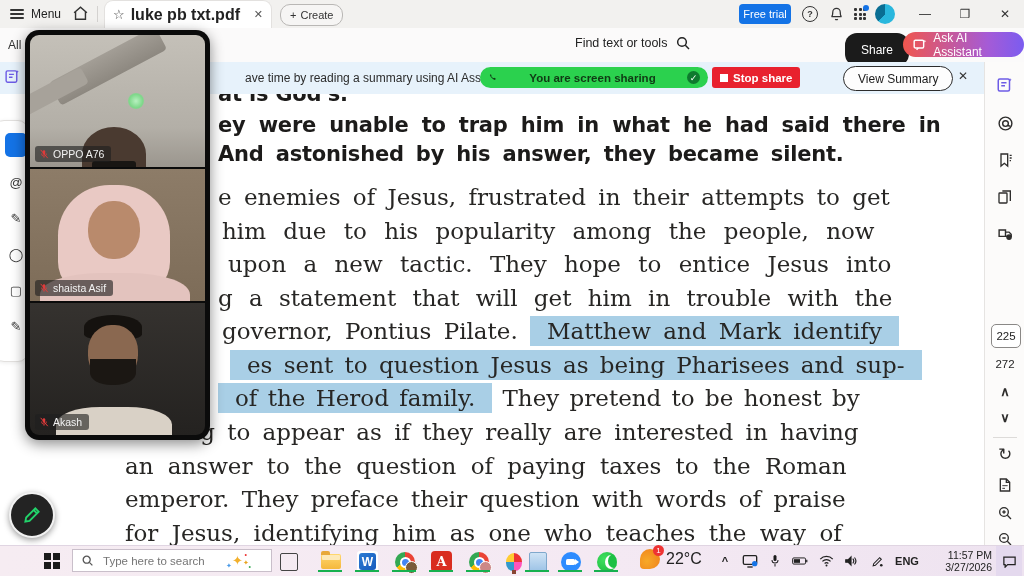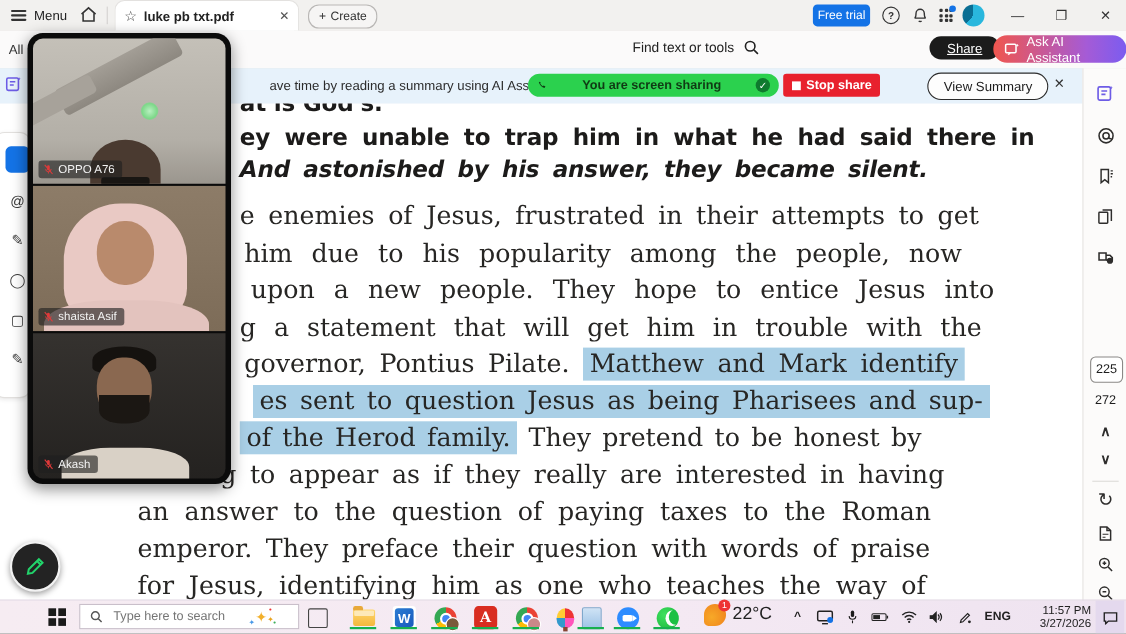--- a/index.html
+++ b/index.html
@@ -9,57 +9,57 @@
 
   
   .titlebar{position:absolute;left:0;top:0;width:1024px;height:28px;background:#f2f1ef;border-bottom:1px solid #e3e1df;}
   .menu-btn{position:absolute;left:10px;top:0;height:28px;display:flex;align-items:center;gap:7px;font-size:12px;color:#222;cursor:pointer;}
   .hamburger{display:inline-block;width:14px;}
   .hamburger span{display:block;height:2px;background:#333;margin:2px 0;border-radius:1px;}
   .home-btn{position:absolute;left:72px;top:5px;width:20px;height:18px;color:#333;}
   .tb-sep{position:absolute;left:97px;top:6px;width:1px;height:16px;background:#d4d2d0;}
   .doc-tab{position:absolute;left:104px;top:0;width:168px;height:28px;background:#fff;border-radius:9px 9px 0 0;display:flex;align-items:center;padding:0 8px;box-sizing:border-box;border:1px solid #e3e1df;border-bottom:none;}
   .doc-tab .star{font-size:13px;color:#444;margin-right:6px;}
-  .doc-tab .tab-title{font-size:12px;color:#222;font-weight:bold;flex:1;white-space:nowrap;overflow:hidden;}
+  .doc-tab .tab-title{font-size:16px;color:#222;font-weight:bold;flex:1;white-space:nowrap;overflow:hidden;}
   .doc-tab .tab-close{font-size:11px;color:#555;cursor:pointer;}
   .create-btn{position:absolute;left:280px;top:4px;height:20px;padding:0 9px;border:1px solid #b9b7b5;border-radius:10px;display:flex;align-items:center;gap:4px;font-size:11px;color:#333;background:#f6f5f4;cursor:pointer;}
   .free-trial{position:absolute;left:739px;top:4px;width:52px;height:20px;background:#1473e6;color:#fff;font-size:11px;border-radius:4px;display:flex;align-items:center;justify-content:center;cursor:pointer;}
   .tb-icon{position:absolute;top:4px;width:20px;height:20px;display:flex;align-items:center;justify-content:center;color:#333;cursor:pointer;}
   .help-circle{width:14px;height:14px;border:1.4px solid #333;border-radius:50%;font-size:9px;display:flex;align-items:center;justify-content:center;font-weight:bold;}
   .dot-grid{display:grid;grid-template-columns:repeat(3,3px);grid-gap:1.5px;position:relative;}
   .dot-grid i{width:3px;height:3px;background:#333;border-radius:1px;}
   .dot-grid .bluedot{position:absolute;right:-3px;top:-3px;width:6px;height:6px;background:#1473e6;border-radius:50%;}
   .avatar{position:absolute;left:875px;top:4px;width:20px;height:20px;border-radius:50%;background:conic-gradient(#29b7dd 0 62%,#0a6e93 62% 100%);cursor:pointer;}
   .win-ctl{position:absolute;top:0;width:30px;height:28px;display:flex;align-items:center;justify-content:center;font-size:12px;color:#333;cursor:pointer;}
 
   
   .toolbar{position:absolute;left:0;top:28px;width:1024px;height:34px;background:#fbfafa;border-bottom:1px solid #e6e4e2;}
   .all-label{position:absolute;left:8px;top:10px;font-size:12px;color:#333;}
   .find-box{position:absolute;left:575px;top:7px;display:flex;align-items:center;gap:8px;font-size:12.5px;color:#222;cursor:pointer;}
   .tool-ic{width:20px;height:20px;display:flex;align-items:center;justify-content:center;cursor:pointer;}
-  .share-btn{position:absolute;left:845px;top:5px;height:21px;padding:0 16px;background:#1b1b1b;color:#fff;font-size:12px;border-radius:12px;display:flex;align-items:center;cursor:pointer;text-decoration:underline;}
+  .share-btn{position:absolute;left:845px;top:5px;height:33px;padding:0 16px;background:#1b1b1b;color:#fff;font-size:12px;border-radius:12px;display:flex;align-items:center;cursor:pointer;}
   .askai-btn{position:absolute;left:903px;top:4px;height:25px;padding:0 10px;background:linear-gradient(90deg,#f0564e,#a55bd6 70%,#7b5cf0);color:#fff;font-size:12px;border-radius:13px;display:flex;align-items:center;gap:6px;cursor:pointer;}
 
   
   .notifbar{position:absolute;left:0;top:62px;width:985px;height:32px;background:#e7f2fb;border-bottom:1px solid #d8e6f2;}
   .notif-msg{position:absolute;left:245px;top:9px;font-size:12px;color:#2c2c2c;}
   .share-pill{position:absolute;left:480px;top:5px;width:228px;height:21px;background:#2bd14e;border-radius:11px;display:flex;align-items:center;justify-content:space-between;padding:0 8px;box-sizing:border-box;cursor:default;}
   .share-pill .txt{font-size:11.5px;font-weight:bold;color:#103a14;}
   .shield{width:13px;height:13px;background:#0e7a2e;border-radius:50%;color:#fff;font-size:9px;display:flex;align-items:center;justify-content:center;}
   .stop-btn{position:absolute;left:712px;top:5px;height:21px;padding:0 8px;background:#e8212e;border-radius:3px;display:flex;align-items:center;gap:5px;color:#fff;font-size:11.5px;font-weight:bold;cursor:pointer;}
   .stop-btn .sq{width:8px;height:8px;background:#fff;}
   .viewsum-btn{position:absolute;left:843px;top:4px;height:23px;padding:0 14px;border:1.6px solid #2c2c2c;border-radius:13px;background:#fdfdfd;display:flex;align-items:center;font-size:12px;color:#1b1b1b;cursor:pointer;}
   .notif-close{position:absolute;left:958px;top:7px;font-size:12px;color:#333;cursor:pointer;}
   .notif-ai-ic{position:absolute;left:4px;top:6px;}
 
   
   .content{position:absolute;left:0;top:94px;width:1000px;height:452px;background:#ffffff;overflow:hidden;}
   .pline{position:absolute;font-family:"DejaVu Serif","Liberation Serif",serif;font-size:23px;color:#272624;white-space:nowrap;}
   .bline{position:absolute;font-family:"DejaVu Sans","Liberation Sans",sans-serif;font-weight:bold;font-size:21px;color:#1c1b1a;white-space:nowrap;letter-spacing:-0.2px;}
-  .hl{background:#a9cfe6;padding:2px 6px;}
+  .hl{background:#a9cfe6;padding:2px 17px;}
   .ws3{word-spacing:3px}.ws4{word-spacing:4px}.ws5{word-spacing:5px}.ws6{word-spacing:6px}
   .ws7{word-spacing:7px}.ws9{word-spacing:9px}.ws10{word-spacing:10px}
 
   
   .left-panel{position:absolute;left:-6px;top:26px;width:32px;height:240px;background:#fff;border:1px solid #e2e0de;border-radius:10px;box-shadow:0 1px 4px rgba(0,0,0,.08);}
   .lp-ic{position:absolute;left:12px;width:18px;height:18px;color:#3a3a3a;font-size:13px;display:flex;align-items:center;justify-content:center;}
   .lp-sel{position:absolute;left:10px;top:12px;width:22px;height:24px;background:#1473e6;border-radius:5px;}
 
   
   .vcall{position:absolute;left:25px;top:30px;width:185px;height:410px;background:#0b0b0b;border-radius:14px;padding:5px;box-sizing:border-box;box-shadow:0 4px 14px rgba(0,0,0,.45);display:flex;flex-direction:column;gap:2px;z-index:30;}
@@ -255,25 +255,25 @@
       <span class="sq"></span>
       <span>Stop share</span>
     </div>
     <div class="viewsum-btn">View Summary</div>
     <span class="notif-close">✕</span>
   </div>
 
   <div class="content">
     <div class="bline" style="left:218px;top:-12px;">at is God's.</div>
     <div class="bline ws6" style="left:218px;top:19px;">ey were unable to trap him in what he had said there in</div>
-    <div class="bline ws5" style="left:218px;top:48px;font-style:italic;">And astonished by his answer, they became silent.</div>
+    <div class="bline ws5" style="left:218px;top:48px;">And astonished by his answer, they became silent.</div>
 
     <div class="pline ws5" style="left:218px;top:90px;">e enemies of Jesus, frustrated in their attempts to get</div>
     <div class="pline ws10" style="left:222px;top:124px;">him due to his popularity among the people, now</div>
-    <div class="pline ws10" style="left:228px;top:157px;">upon a new people. They hope to entice Jesus into</div>
+    <div class="pline ws10" style="left:228px;top:157px;">upon a new tactic. They hope to entice Jesus into</div>
     <div class="pline ws9" style="left:218px;top:191px;">g a statement that will get him in trouble with the</div>
     <div class="pline ws5" style="left:222px;top:224px;"><span>governor, Pontius Pilate. </span><span class="hl">Matthew and Mark identify</span></div>
     <div class="pline ws4" style="left:230px;top:258px;"><span class="hl">es sent to question Jesus as being Pharisees and sup-</span></div>
     <div class="pline ws3" style="left:218px;top:291px;"><span class="hl">of the Herod family.</span><span> They pretend to be honest by</span></div>
     <div class="pline ws5" style="left:125px;top:325px;">seeking to appear as if they really are interested in having</div>
     <div class="pline ws7" style="left:125px;top:359px;">an answer to the question of paying taxes to the Roman</div>
     <div class="pline ws5" style="left:125px;top:392px;">emperor. They preface their question with words of praise</div>
     <div class="pline ws6" style="left:125px;top:426px;">for Jesus, identifying him as one who teaches the way of</div>
 
     <div class="left-panel">

